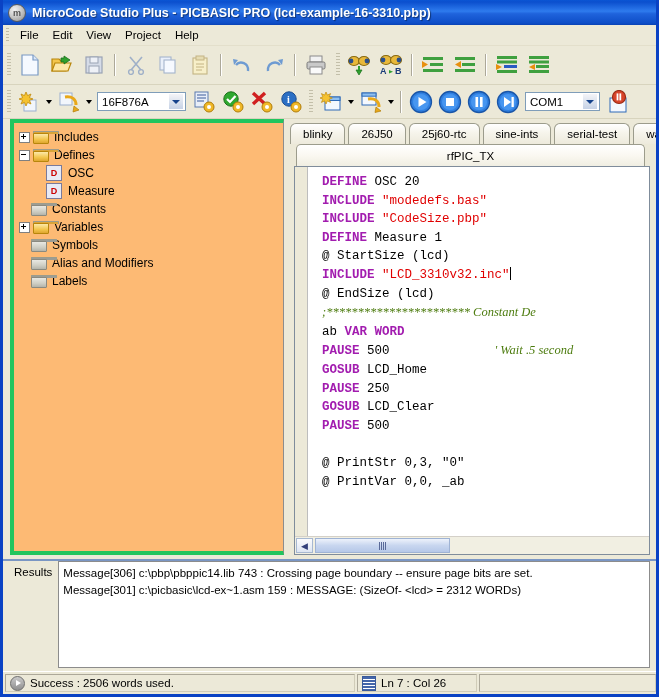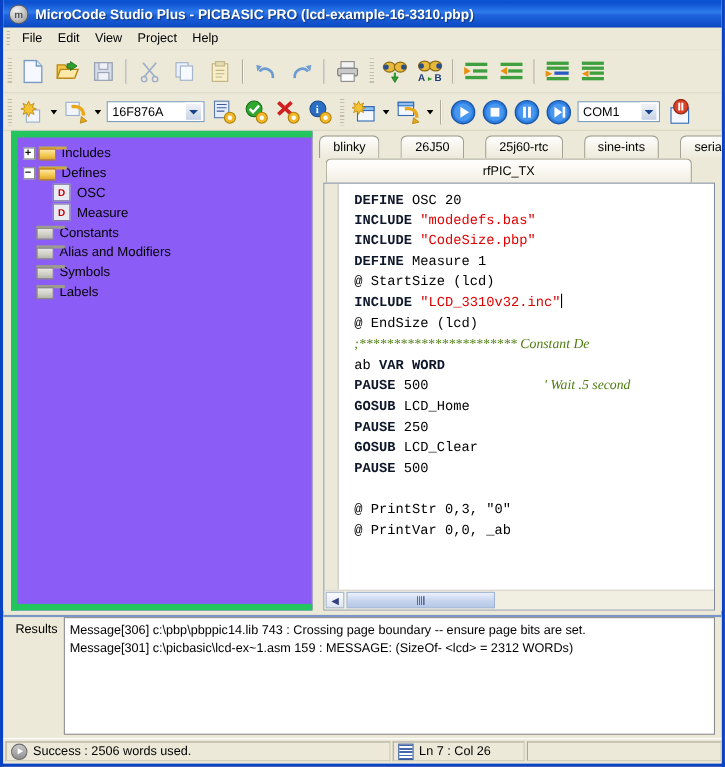--- a/index.html
+++ b/index.html
@@ -121,21 +121,21 @@
     border-top:4.5px solid #000;
   }
   .ce-close{
     width:15px;height:15px;margin:0 7px 0 3px;flex:0 0 15px;cursor:default;
     background:linear-gradient(to bottom,#F28B70 0%,#E2553B 48%,#C5331B 52%,#E8694E 100%);
     border:1px solid #A32D14;border-radius:2px;
     display:flex;align-items:center;justify-content:center;
     color:#fff;font-size:10px;font-weight:bold;line-height:1;
   }
   .ce-tree{
-    flex:1 1 auto;background:#8b5cf6;border:6px solid #22c55e;border-right:1px solid #8D8D8D;
+    flex:1 1 auto;background:#fdba74;border:4px solid #22c55e;border-right:1px solid #8D8D8D;
     margin:0 4px 0 7px;overflow:hidden;padding:5px 0 0 0;min-height:0;
   }
   .trow{display:flex;align-items:center;height:18px;padding-left:5px;cursor:default;}
   .trow.lvl2{padding-left:32px;}
   .texp{
     width:9px;height:9px;border:1px solid #808080;background:#fff;flex:0 0 9px;
     margin-right:3px;position:relative;cursor:default;
   }
   .texp::before{content:"";position:absolute;left:1px;top:3px;width:5px;height:1px;background:#000;}
   .texp.plus::after{content:"";position:absolute;left:3px;top:1px;width:1px;height:5px;background:#000;}
@@ -156,21 +156,21 @@
     font-size:9px;font-weight:bold;color:#C00;line-height:1;
   }
   .tlabel{font-size:12px;color:#000;white-space:nowrap;}
   
   .rightpane{flex:1 1 auto;display:flex;flex-direction:column;min-width:0;min-height:0;background:#ECE9D8;}
   .tabstrip{
     flex:0 0 auto;display:flex;align-items:flex-end;padding-left:2px;height:25px;
     overflow:hidden;
   }
   .tab{
-    height:21px;padding:0 12px;margin-right:19px;
+    height:21px;padding:0 12px;margin-right:3px;
     background:linear-gradient(to bottom,#FFFFFF 0%,#F6F4EB 45%,#EDEADC 100%);
     border:1px solid #9C9C8C;border-bottom:none;
     border-radius:6px 6px 0 0;
     display:flex;align-items:center;justify-content:center;
     font-size:11.5px;color:#000;white-space:nowrap;cursor:default;box-sizing:border-box;
   }
   .tabstrip2{
     flex:0 0 auto;display:flex;height:22px;padding-left:8px;padding-right:8px;
   }
   .tab.wide{
@@ -182,21 +182,21 @@
     margin:0 6px 0 6px;border:1px solid #7F8C9B;background:#fff;
   }
   .editorinner{flex:1 1 auto;display:flex;min-height:0;overflow:hidden;}
   .gutter{width:12px;flex:0 0 12px;background:#ECE9D8;border-right:1px solid #BDBDBD;}
   .code{
     flex:1 1 auto;background:#fff;overflow:hidden;
     font-family:"Liberation Mono","DejaVu Sans Mono",monospace;
     font-size:12.5px;line-height:18.6px;
     padding:6px 0 0 14px;white-space:pre;position:relative;
   }
-  .k{color:#0f172a;font-weight:bold;text-align:right;}
+  .k{color:#a21caf;font-weight:bold;text-align:right;}
   .s{color:#E00000;}
   .at{color:#000000;}
   .cm{color:#4d7c0f;font-style:italic;font-family:Liberation Serif, serif;}
   .n{color:#000;}
   .caret{
     display:inline-block;width:1px;height:13px;background:#000;vertical-align:-2px;
   }
   .hscroll{
     flex:0 0 17px;height:17px;display:flex;align-items:center;
     background:#F1EFE2;border-top:1px solid #D4D0C8;
@@ -570,37 +570,45 @@
 
         <div class="trow">
           <div class="tspacer"></div>
           <div class="folder g">
               <div class="tab"></div>
               <div class="bod"></div>
             </div>
           <div class="tlabel">Constants</div>
         </div>
 
+        <div class="trow">
+          <div class="texp plus"></div>
+          <div class="folder y">
+              <div class="tab"></div>
+              <div class="bod"></div>
+            </div>
+          <div class="tlabel">Variables</div>
+        </div>
 
         <div class="trow">
           <div class="tspacer"></div>
           <div class="folder g">
               <div class="tab"></div>
               <div class="bod"></div>
             </div>
-          <div class="tlabel">Alias and Modifiers</div>
+          <div class="tlabel">Symbols</div>
         </div>
 
         <div class="trow">
           <div class="tspacer"></div>
           <div class="folder g">
               <div class="tab"></div>
               <div class="bod"></div>
             </div>
-          <div class="tlabel">Symbols</div>
+          <div class="tlabel">Alias and Modifiers</div>
         </div>
 
         <div class="trow">
           <div class="tspacer"></div>
           <div class="folder g">
               <div class="tab"></div>
               <div class="bod"></div>
             </div>
           <div class="tlabel">Labels</div>
         </div>

